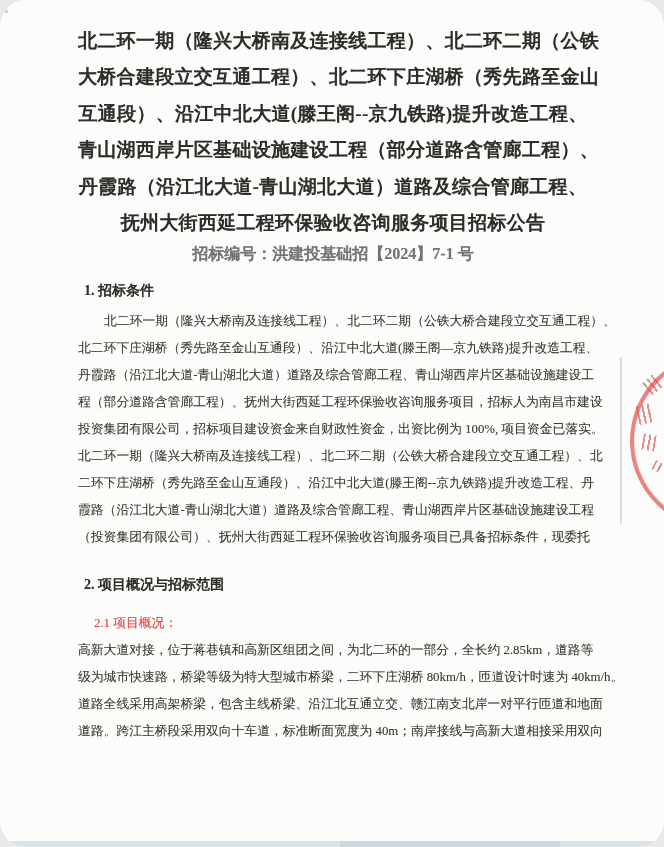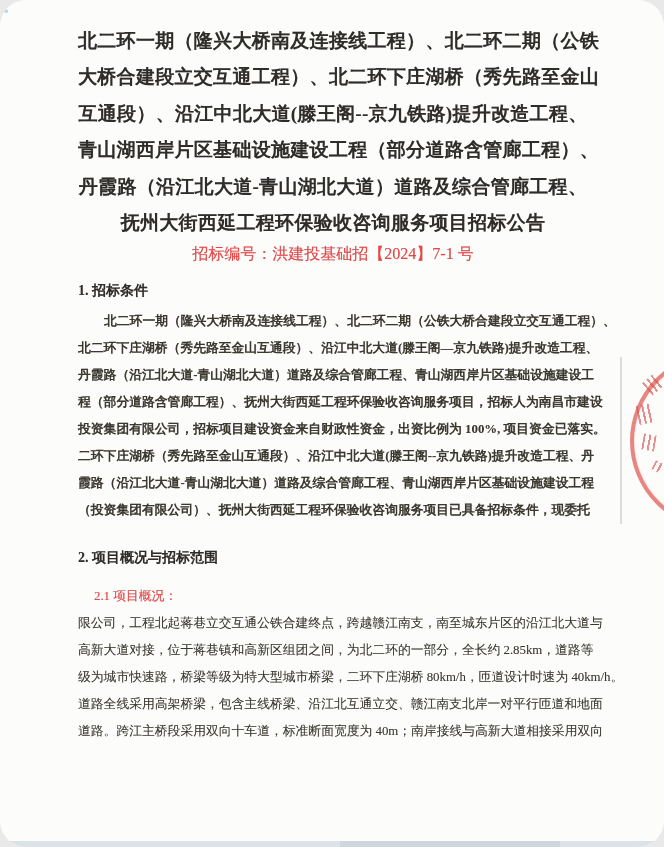--- a/index.html
+++ b/index.html
@@ -10,29 +10,29 @@
     overflow:hidden;
     font-family:"Liberation Serif","DejaVu Serif",serif;
     color:#38352f;
     border-radius:26px;
   }
   .content{position:relative;padding:23px 76px 0 78px;}
   .title{margin:0;font-size:19px;line-height:36.4px;font-weight:700;
          text-align:center;color:#2f2d29;letter-spacing:0.3px;
          text-shadow:0.2px 0.2px 0 rgba(60,60,60,.35);}
   .t-line{white-space:nowrap;}
-  .subtitle{font-size:16px;line-height:26px;font-weight:400;text-align:center;
-            color:#ef4444;white-space:nowrap;
+  .subtitle{font-size:16px;line-height:26px;font-weight:700;text-align:center;
+            color:#737373;white-space:nowrap;
             text-shadow:0.2px 0.2px 0 rgba(60,60,60,.3);}
-  .h-sec{font-size:14px;font-weight:700;color:#2f2d29;
+  .h-sec{font-size:14px;font-weight:700;color:#2f2d29;margin-left:6px;
          text-shadow:0.2px 0.2px 0 rgba(60,60,60,.3);white-space:nowrap;}
   .h-sec1{margin-top:13px;line-height:22px;}
   .h-sec2{margin-top:22px;line-height:24px;}
   .para{font-size:12.8px;line-height:27px;}
-  .para1{margin-top:6px;font-weight:bold;}
+  .para1{margin-top:6px;}
   .b-line{white-space:nowrap;color:#3a382f;
           text-shadow:0.15px 0.15px 0 rgba(70,70,70,.3);}
   .indent{text-indent:26px;}
   .indent-sm{text-indent:16px;}
   .sub21{margin-top:13px;font-size:12.8px;line-height:27px;margin-left:16px;
          white-space:nowrap;color:#ef4444;
          text-shadow:0.15px 0.15px 0 rgba(70,70,70,.3);}
   
   .seal{position:absolute;left:630px;top:352px;width:170px;height:170px;
         border:4px solid rgba(224,93,88,.75);border-radius:50%;
@@ -70,31 +70,31 @@
     <div class="subtitle">招标编号：洪建投基础招【2024】7-1 号</div>
 
     <div class="h-sec h-sec1">1. 招标条件</div>
 
     <div class="para para1">
       <div class="b-line indent">北二环一期（隆兴大桥南及连接线工程）、北二环二期（公铁大桥合建段立交互通工程）、</div>
       <div class="b-line">北二环下庄湖桥（秀先路至金山互通段）、沿江中北大道(滕王阁—京九铁路)提升改造工程、</div>
       <div class="b-line">丹霞路（沿江北大道-青山湖北大道）道路及综合管廊工程、青山湖西岸片区基础设施建设工</div>
       <div class="b-line">程（部分道路含管廊工程）、抚州大街西延工程环保验收咨询服务项目，招标人为南昌市建设</div>
       <div class="b-line">投资集团有限公司，招标项目建设资金来自财政性资金，出资比例为 100%, 项目资金已落实。</div>
+      <div class="b-line">北二环一期（隆兴大桥南及连接线工程）、北二环二期（公铁大桥合建段立交互通工程）、北</div>
       <div class="b-line">二环下庄湖桥（秀先路至金山互通段）、沿江中北大道(滕王阁--京九铁路)提升改造工程、丹</div>
       <div class="b-line">霞路（沿江北大道-青山湖北大道）道路及综合管廊工程、青山湖西岸片区基础设施建设工程</div>
       <div class="b-line">（投资集团有限公司）、抚州大街西延工程环保验收咨询服务项目已具备招标条件，现委托</div>
     </div>
 
     <div class="h-sec h-sec2">2. 项目概况与招标范围</div>
 
     <div class="sub21">2.1 项目概况：</div>
 
     <div class="para">
-      <div class="b-line">限公司，工程北起蒋巷立交互通公铁合建终点，跨越赣江南支，南至城东片区的沿江北大道与</div>
       <div class="b-line">高新大道对接，位于蒋巷镇和高新区组团之间，为北二环的一部分，全长约 2.85km，道路等</div>
       <div class="b-line">级为城市快速路，桥梁等级为特大型城市桥梁，二环下庄湖桥 80km/h，匝道设计时速为 40km/h。</div>
       <div class="b-line">道路全线采用高架桥梁，包含主线桥梁、沿江北互通立交、赣江南支北岸一对平行匝道和地面</div>
       <div class="b-line">道路。跨江主桥段采用双向十车道，标准断面宽度为 40m；南岸接线与高新大道相接采用双向</div>
     </div>
 
   </div>
 
   <div class="vline"></div>
   <div class="seal"></div>

